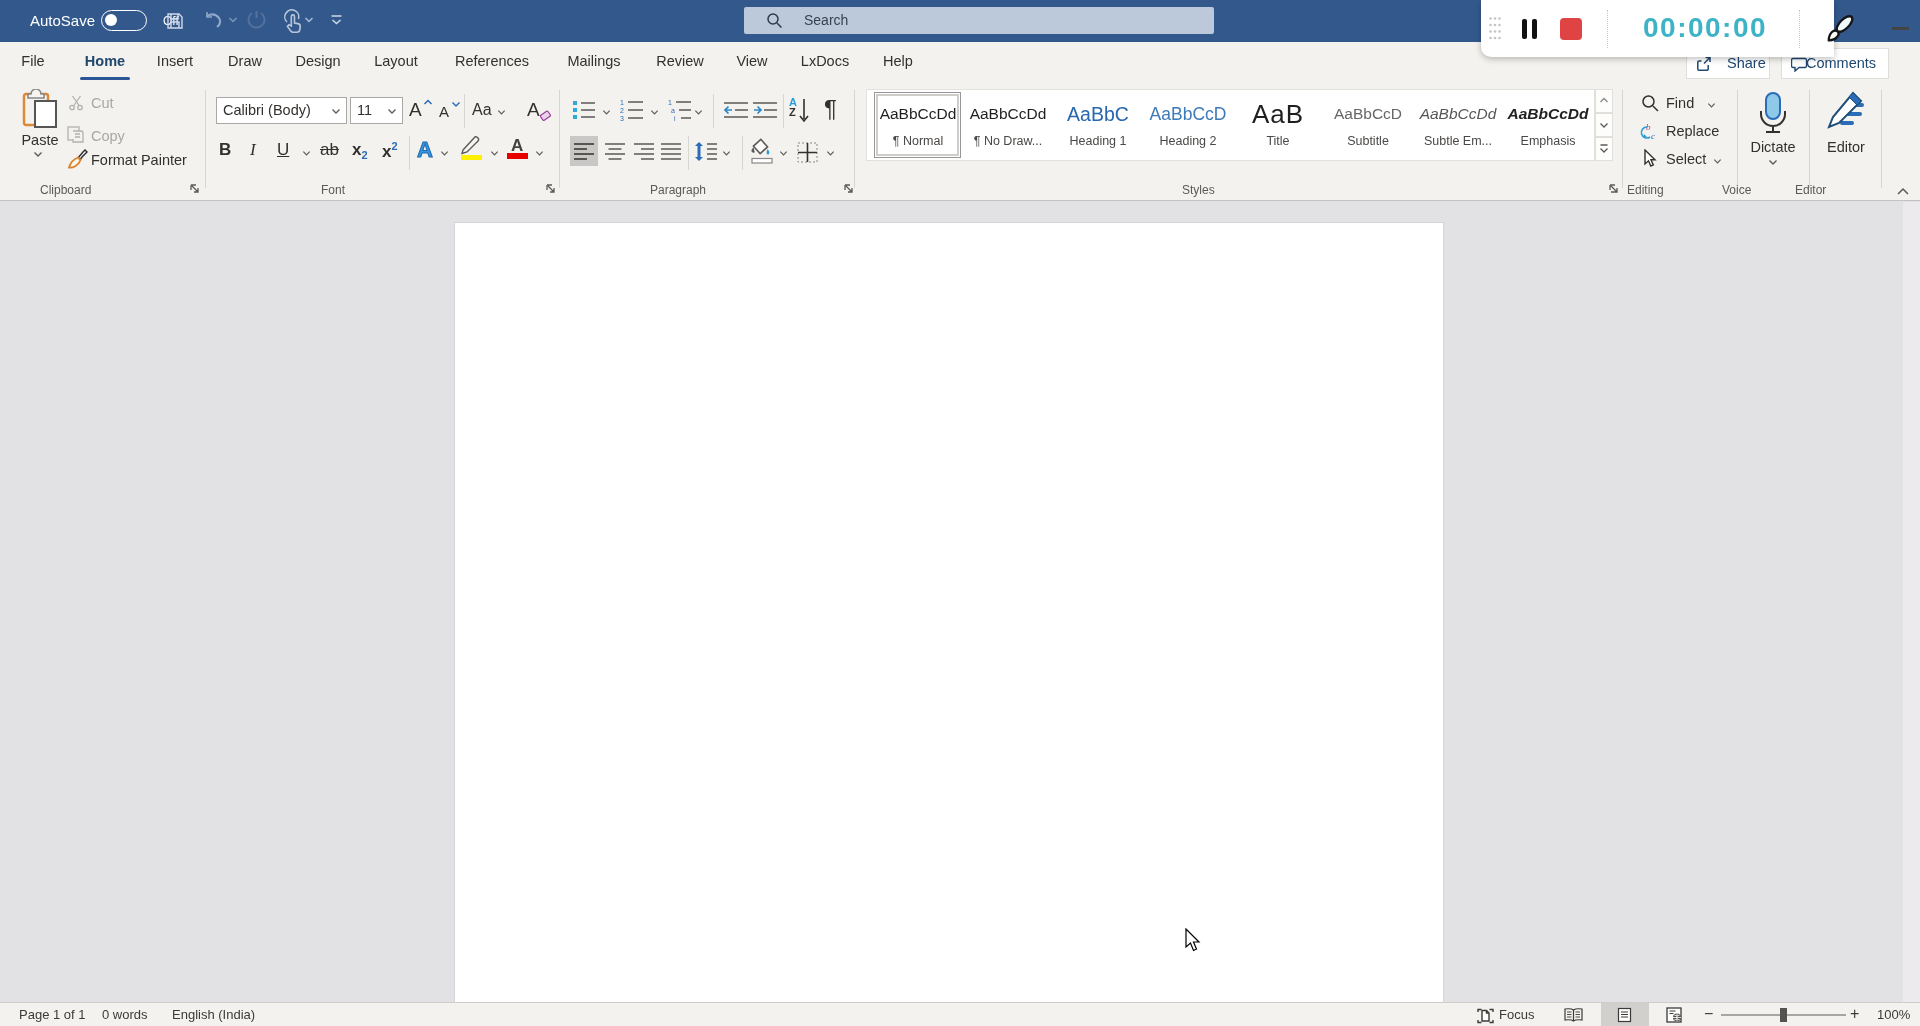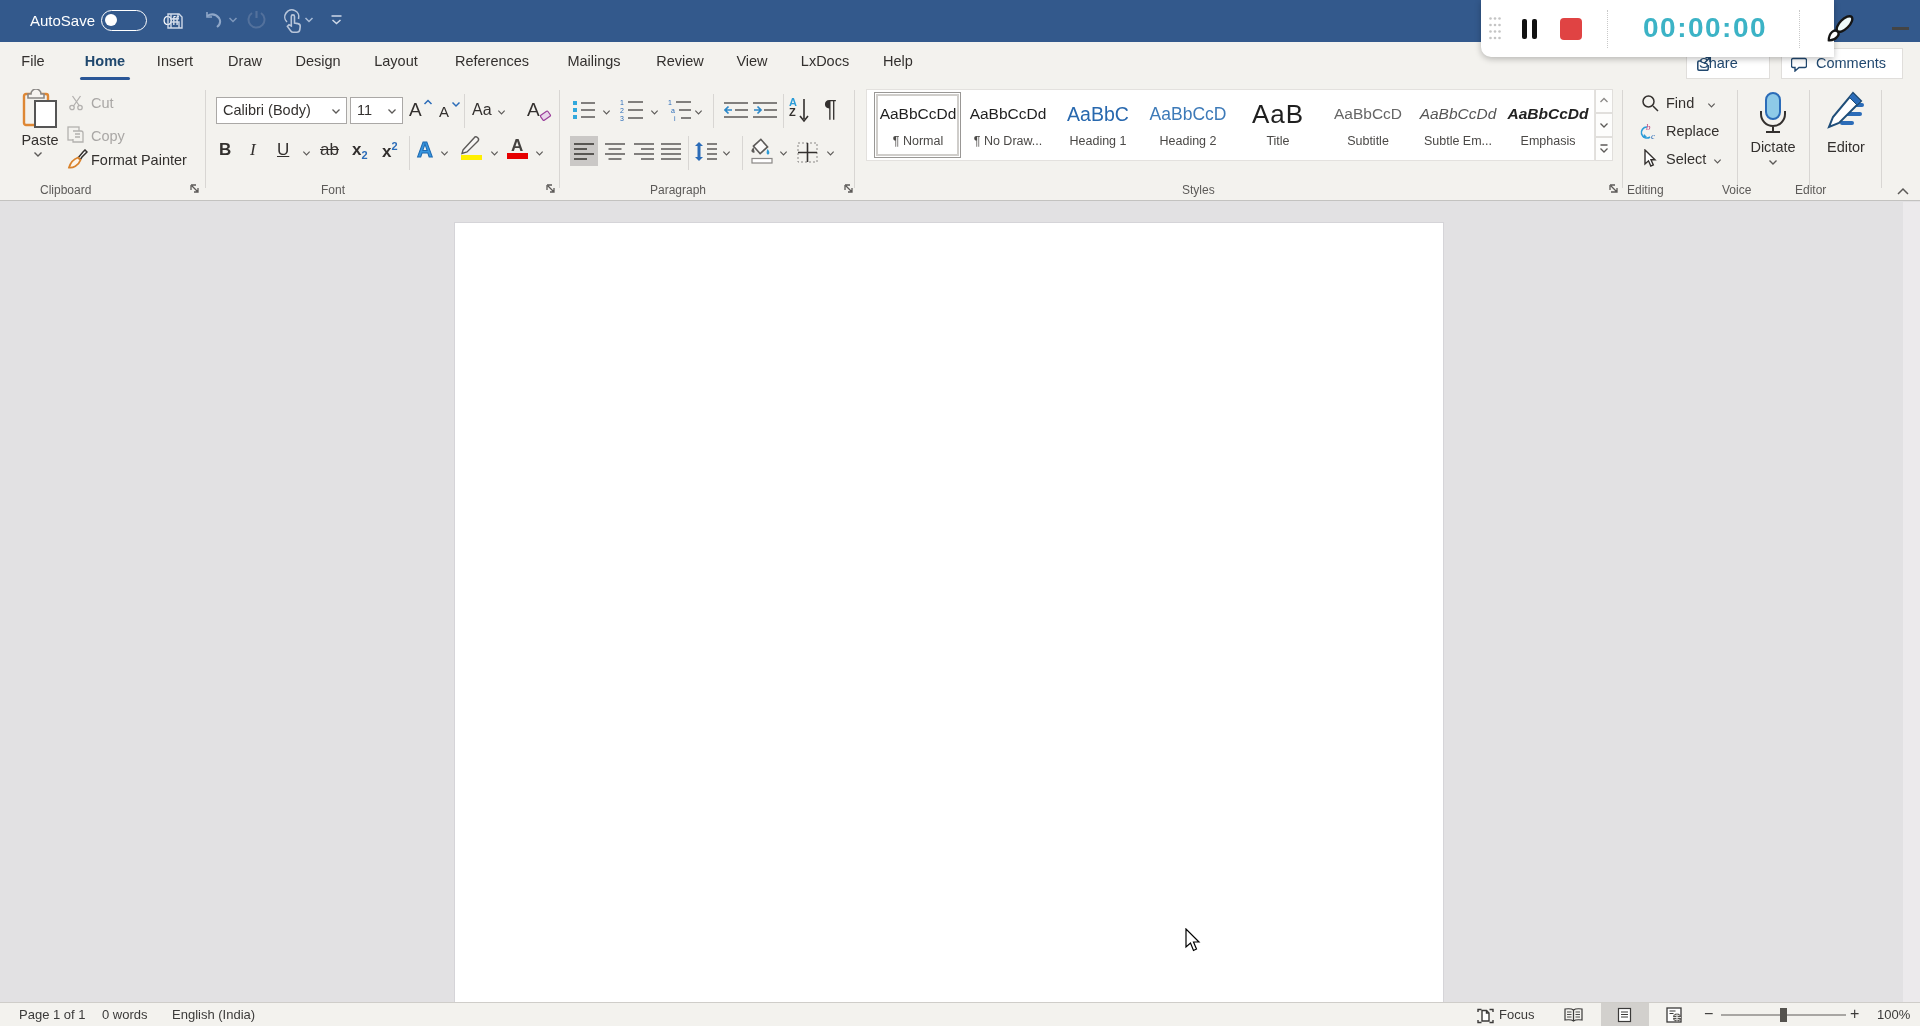--- a/index.html
+++ b/index.html
@@ -76,41 +76,48 @@
       <path d="M17.5 11 a7 7 0 1 0 -11.5 3"></path>
       <path d="M10.3 8.5 a1.6 1.6 0 0 1 3.2 0 v6.5 l3.4 0.6 a2.8 2.8 0 0 1 2.3 3.1 l-0.4 2.9 a3 3 0 0 1 -3 2.6 h-3.6 a3 3 0 0 1 -2.4 -1.2 l-3.4 -4.6 l1.6 -1.6 l2.3 1.2 z"></path>
     </svg>
   <svg class="tb-ic" style="left:304px;top:16px" width="10" height="8" viewBox="0 0 10 8" fill="none" stroke="#a9bcd7" stroke-width="1.5">
       <path d="M1.5 2 L5 5.5 L8.5 2"></path>
     </svg>
   <svg class="tb-ic" style="left:330px;top:14px" width="13" height="12" viewBox="0 0 13 12" fill="none" stroke="#cfd9e8" stroke-width="1.5">
       <path d="M1.5 2 h10"></path>
       <path d="M2.5 6 L6.5 9.5 L10.5 6"></path>
     </svg>
+  <div id="searchbox">
+    <svg style="position:absolute;left:22px;top:5px" width="17" height="17" viewBox="0 0 17 17" fill="none" stroke="#2e3a48" stroke-width="1.5">
+        <circle cx="7" cy="7" r="5"></circle>
+        <path d="M11 11 L15.5 15.5"></path>
+      </svg>
+    <div class="stx">Search</div>
+  </div>
 </div>
 
 <div id="tabrow">
   <div class="tab" style="left:18px;width:30px">File</div>
   <div class="tab active" style="left:78px;width:54px">Home</div>
   <div class="tab" style="left:150px;width:50px">Insert</div>
   <div class="tab" style="left:220px;width:50px">Draw</div>
   <div class="tab" style="left:288px;width:60px">Design</div>
   <div class="tab" style="left:366px;width:60px">Layout</div>
   <div class="tab" style="left:446px;width:92px">References</div>
   <div class="tab" style="left:556px;width:76px">Mailings</div>
   <div class="tab" style="left:650px;width:60px">Review</div>
   <div class="tab" style="left:728px;width:48px">View</div>
   <div class="tab" style="left:792px;width:66px">LxDocs</div>
   <div class="tab" style="left:876px;width:44px">Help</div>
-  <div class="topbtn" style="left:1686px;width:84px;padding-left:12px">Share
+  <div class="topbtn" style="left:1686px;width:84px;padding-left:40px">Share
  <svg style="position:absolute;left:8px;top:7px" width="17" height="16" viewBox="0 0 17 16" fill="none" stroke="#21486f" stroke-width="1.5">
         <path d="M6.5 5 H4 a1.2 1.2 0 0 0 -1.2 1.2 V13 a1.2 1.2 0 0 0 1.2 1.2 h8 a1.2 1.2 0 0 0 1.2 -1.2 V9"></path>
         <path d="M9 7.5 L15 1.5 M10.5 1.5 H15 V6"></path>
       </svg></div>
-  <div class="topbtn" style="left:1781px;width:122px;padding-left:34px">Comments
+  <div class="topbtn" style="left:1781px;width:108px;padding-left:24px">Comments
  <svg style="position:absolute;left:9px;top:8px" width="16" height="15" viewBox="0 0 16 15" fill="none" stroke="#21486f" stroke-width="1.4">
         <path d="M2 1.5 h12 a1.5 1.5 0 0 1 1.5 1.5 v6 a1.5 1.5 0 0 1 -1.5 1.5 h-6 l-4 3.5 v-3.5 h-2 a1.5 1.5 0 0 1 -1.5 -1.5 v-6 a1.5 1.5 0 0 1 1.5 -1.5 z"></path>
       </svg></div>
 </div>
 
 <div id="ribbon">
 
   <svg style="position:absolute;left:20px;top:5px" width="40" height="40" viewBox="0 0 40 40">
     <rect x="4" y="5" width="24" height="31" rx="2" fill="none" stroke="#de8734" stroke-width="2.4"></rect>
     <path d="M11 5 a5 5 0 0 1 10 0 h3 v4 h-16 v-4 z" fill="#f6f4f1" stroke="#8a8886" stroke-width="1.6"></path>

